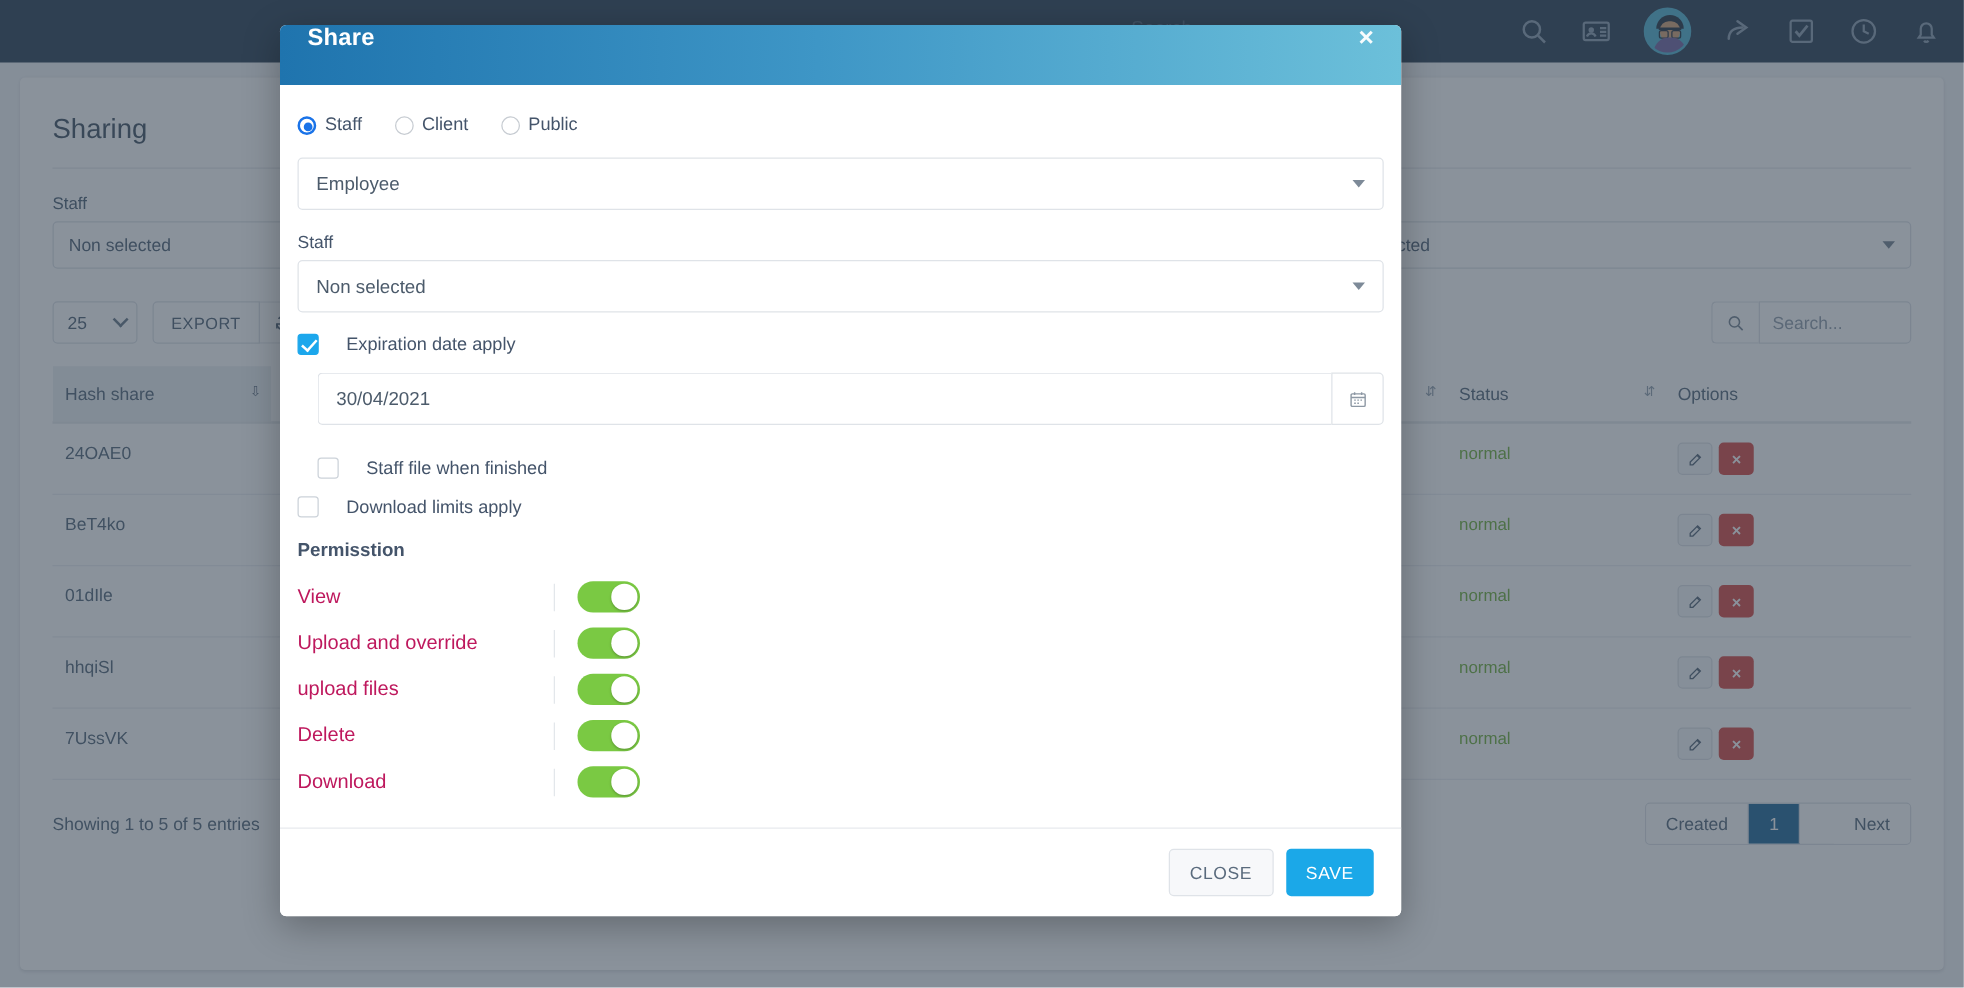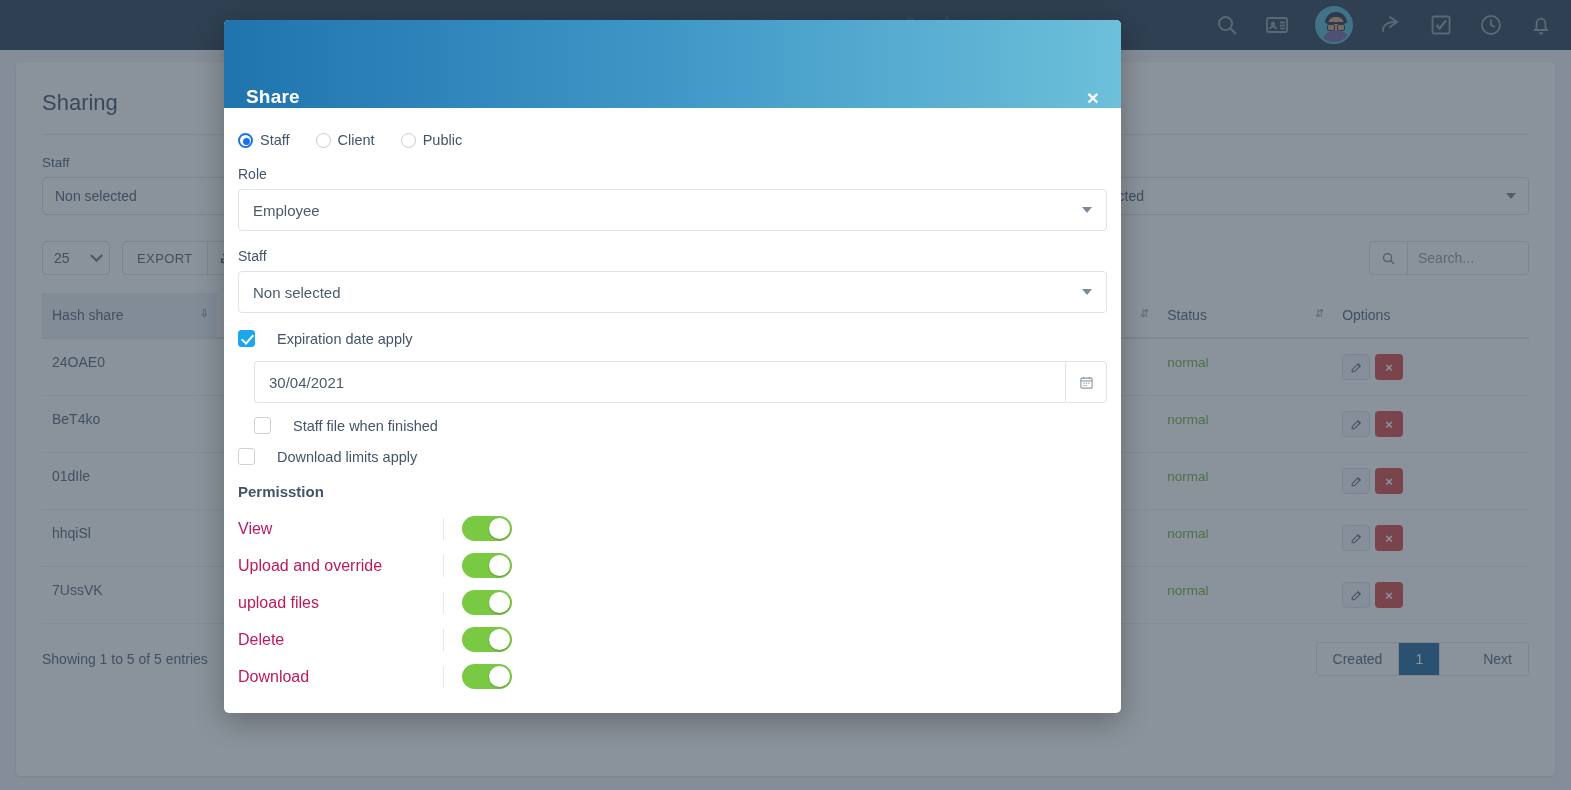--- a/index.html
+++ b/index.html
@@ -137,21 +137,21 @@
 
   
   #overlay { position: absolute; inset: 0; background: rgba(41,56,73,.55); }
 
   #modal {
     position: absolute; left: 224px; top: 20px; width: 897px;
     background: #fff; border-radius: 5px; overflow: hidden;
     box-shadow: 0 8px 30px rgba(0,0,0,.28);
   }
   .modal-head {
-    height: 88px; display: flex; align-items: flex-end; padding: 0 22px;
+    height: 48px; display: flex; align-items: flex-start; padding: 0 22px;
     background: linear-gradient(90deg, #1f74ae 0%, #3e96c6 48%, #6cc0da 100%);
     color: #fff;
   }
   .modal-title { font-size: 19px; font-weight: bold; letter-spacing: .2px; }
   .modal-close {
     margin-left: auto; font-size: 21px; line-height: 1; color: #fff;
     font-weight: bold; opacity: .95;
   }
   .modal-body { padding: 24px 14px 18px 14px; }
 
@@ -185,21 +185,21 @@
   }
   .cb.on { background: #1ca7ec; border-color: #1ca7ec; }
   .cb.on:after {
     content: ""; position: absolute; left: 5px; top: 1px; width: 5px; height: 10px;
     border-right: 2.4px solid #fff; border-bottom: 2.4px solid #fff;
     transform: rotate(42deg);
   }
   .cb-label { font-size: 14.5px; color: #44546a; }
 
   .indent { margin-left: 16px; }
-  .date-wrap { display: flex; margin-bottom: 14px; }
+  .date-wrap { display: flex; margin-bottom: 26px; }
   .date-input {
     flex: 1 1 auto; height: 42px; border: 1px solid #dfe3e8; border-right: none;
     border-radius: 4px 0 0 4px; background: #fff; display: flex; align-items: center;
     padding: 0 14px; font-size: 15px; color: #4c5b6b;
   }
   .date-btn {
     width: 42px; height: 42px; border: 1px solid #dfe3e8; border-radius: 0 4px 4px 0;
     background: #fff; display: flex; align-items: center; justify-content: center;
     color: #8d98a4;
   }
@@ -489,21 +489,20 @@
       <div class="radio-item">
         <span class="radio"></span>
         <span class="radio-label">Client</span>
       </div>
       <div class="radio-item">
         <span class="radio"></span>
         <span class="radio-label">Public</span>
       </div>
     </div>
 
-    <div class="fld-label">Role</div>
     <div class="m-select">
       <span>Employee</span>
       <span class="m-caret"></span>
     </div>
 
     <div class="fld-label">Staff</div>
     <div class="m-select">
       <span>Non selected</span>
       <span class="m-caret"></span>
     </div>
@@ -576,13 +575,17 @@
           <span class="perm-label">Download</span>
           <span class="perm-div"></span>
           <span class="toggle">
             <span class="knob"></span>
           </span>
         </div>
       </div>
 
   </div>
 
+  <div class="modal-foot">
+    <div class="btn-close-m">CLOSE</div>
+    <div class="btn-save-m">SAVE</div>
+  </div>
 </div>
 
 </body></html>

